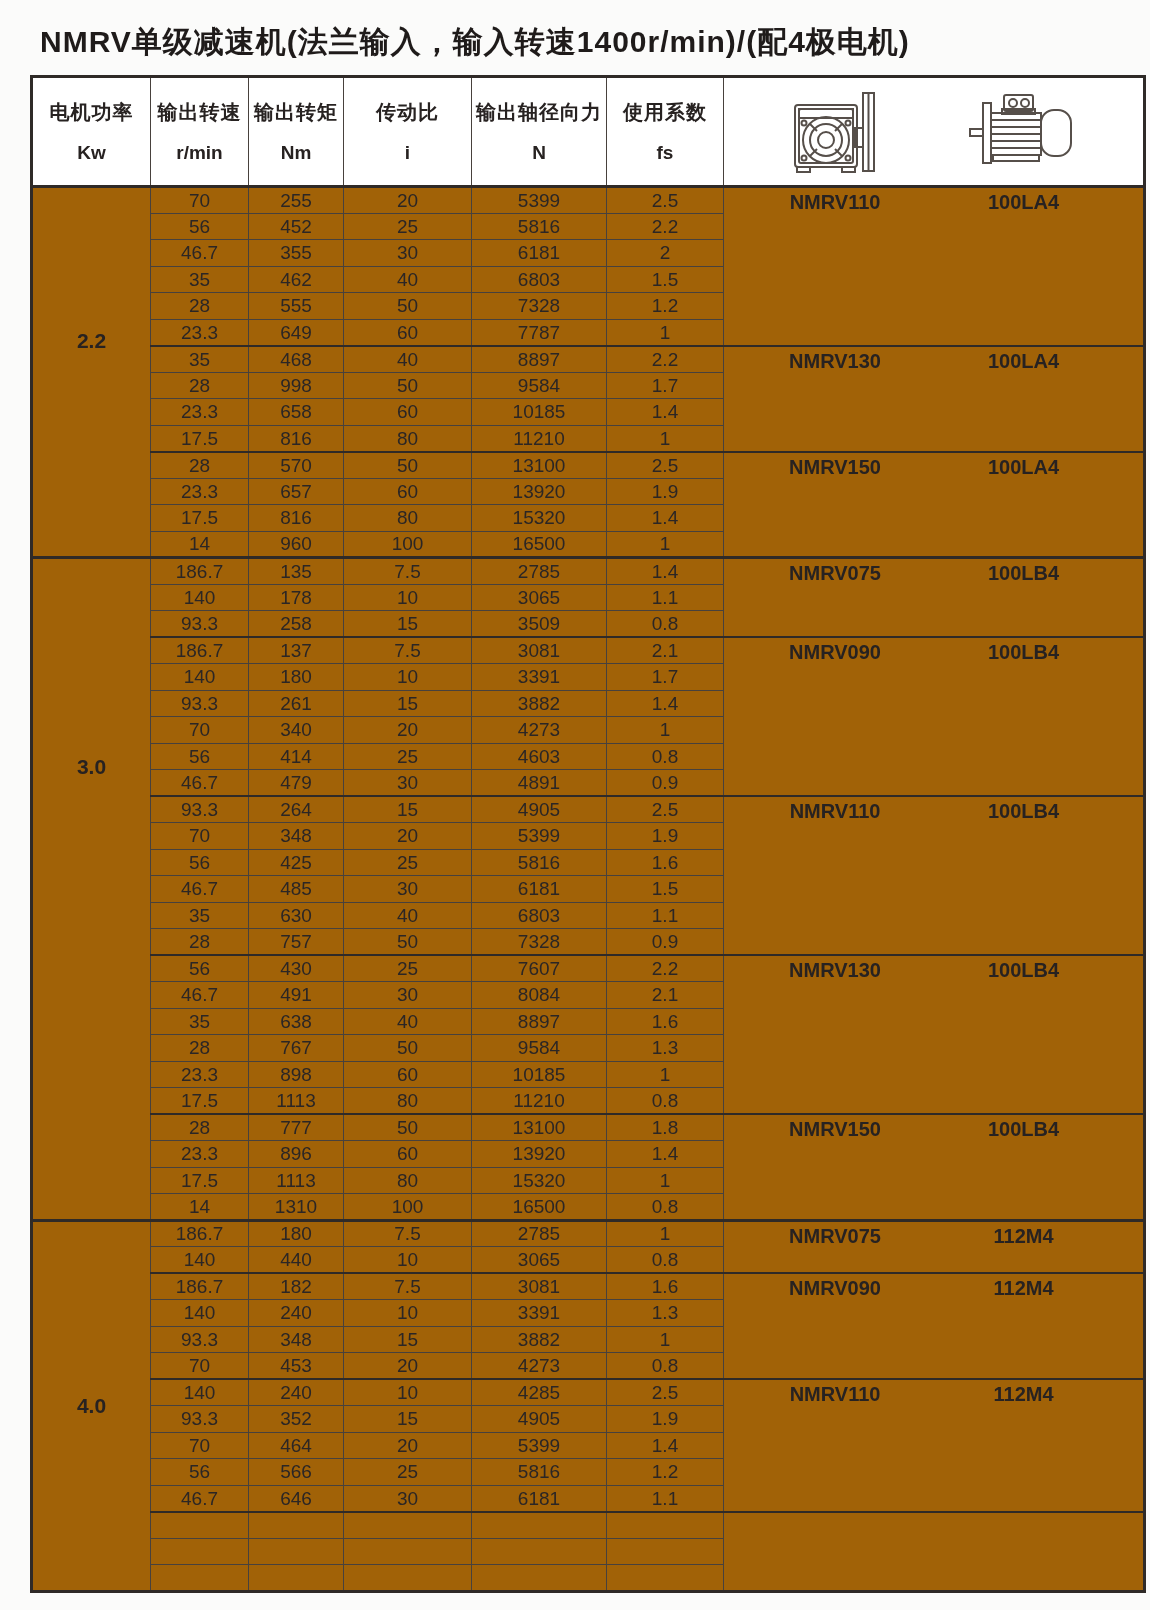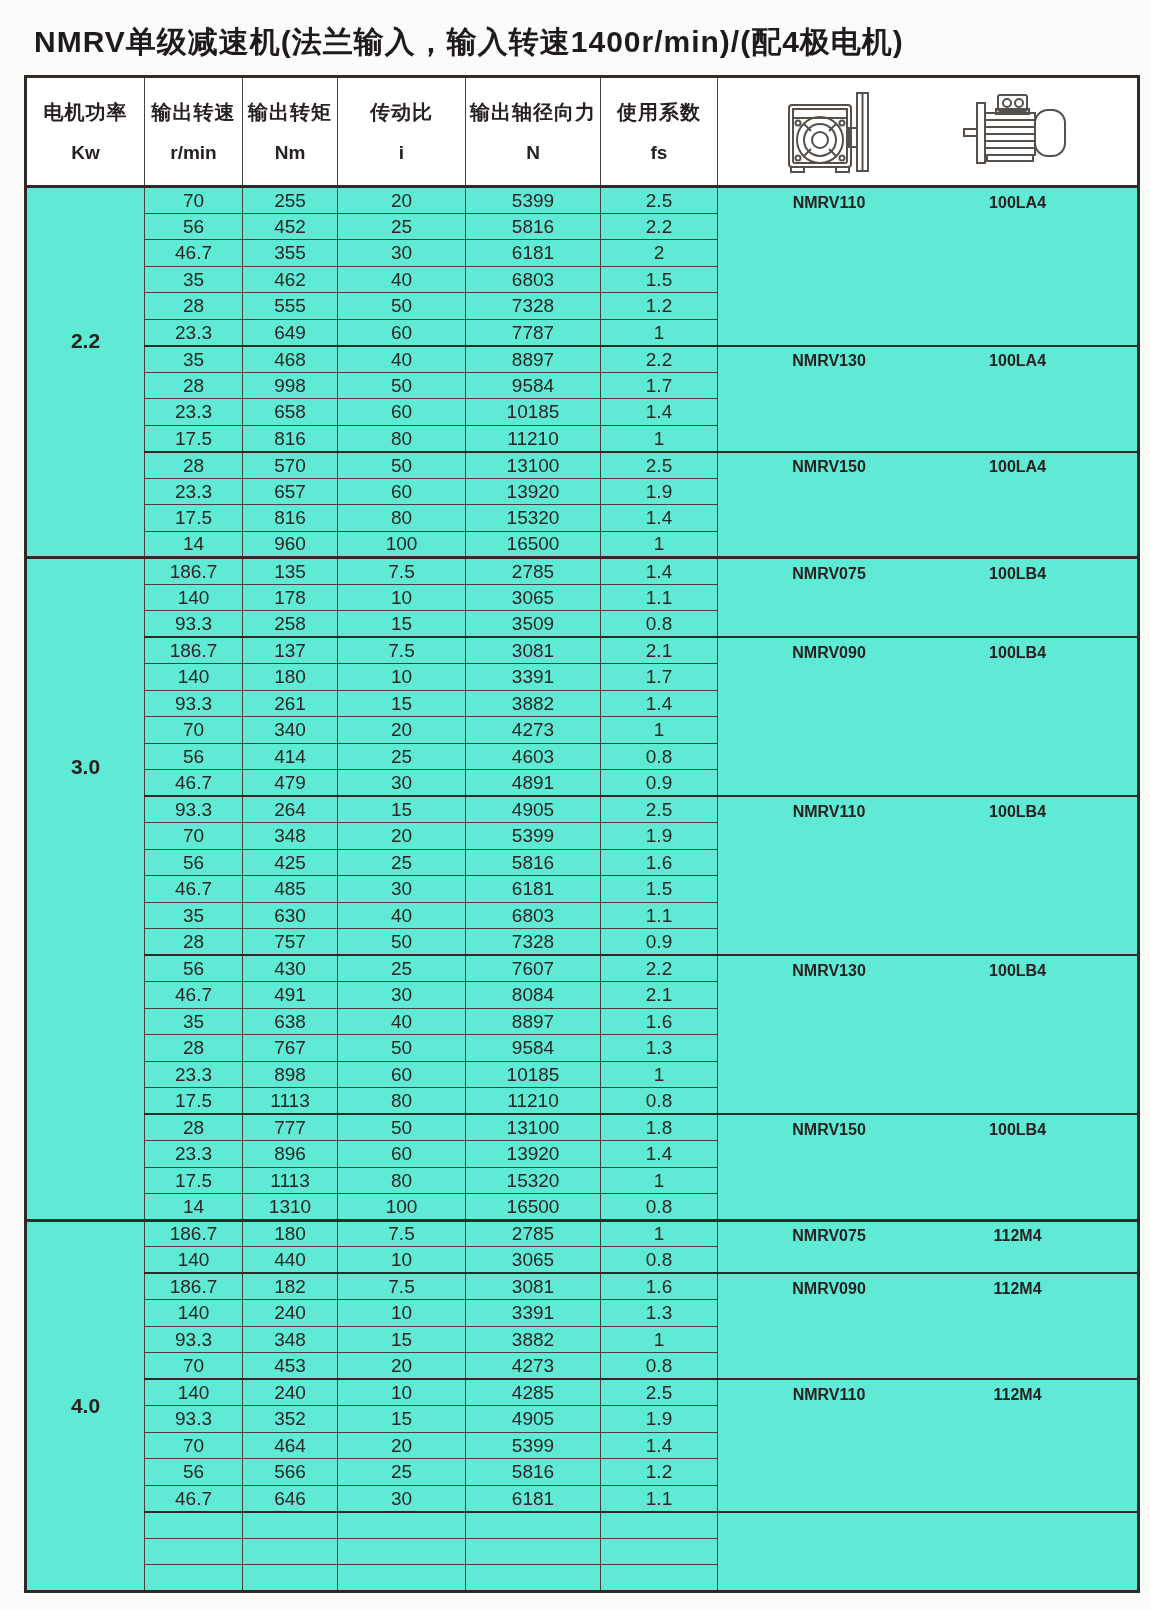--- a/index.html
+++ b/index.html
@@ -8,29 +8,29 @@
     --heavy:#2f2a27;
     --bg:#fbfbfa;
   }
   *{box-sizing:border-box;}
   html,body{margin:0;padding:0;}
   body{
     width:1150px;height:1610px;overflow:hidden;
     background:var(--bg);color:var(--ink);
     font-family:"Liberation Sans","DejaVu Sans",sans-serif;
   }
-  .page{padding:16px 0 0 24px;}
+  .page{padding:16px 0 0 30px;}
   h1.title{
     font-size:30px;font-weight:700;letter-spacing:1px;
     margin:6px 0 12px 10px;color:#1f1b1a;white-space:nowrap;
   }
   table.spec{
     border-collapse:collapse;table-layout:fixed;width:1113px;
     border:3px solid var(--heavy);
-    background:#5eead4;
+    background:#a16207;
   }
   th,td{border:1px solid var(--line);padding:0;}
   thead th{
     border-bottom:3px solid var(--heavy);
     height:110px;vertical-align:middle;background:#fff;
   }
   .hwrap{display:flex;flex-direction:column;align-items:center;gap:16px;}
   .hl{font-size:20px;font-weight:700;letter-spacing:1px;}
   .hu{font-size:19px;font-weight:700;}
   td.num{
@@ -42,21 +42,21 @@
   td.power{position:relative;}
   .power-label{
     position:absolute;left:0;width:100%;text-align:center;
     transform:translateY(-50%);font-weight:700;font-size:21px;
   }
   tr.sec-0 .power-label{top:41.5%;}
   tr.sec-1 .power-label{top:31.5%;}
   tr.sec-2 .power-label{top:50%;}
   td.models{vertical-align:top;}
   .models-wrap{display:flex;align-items:center;height:27px;padding-top:2px;}
-  .model,.motor{font-weight:700;font-size:16px;text-align:center;}
+  .model,.motor{font-weight:700;font-size:20px;text-align:center;}
   .model{width:53%;}
   .motor{width:37%;}
   .icons-wrap{display:flex;align-items:center;}
   .iconbox{width:53%;display:flex;justify-content:center;}
   .iconbox2{width:37%;display:flex;justify-content:center;}
   svg.lineart{stroke:#564f4a;fill:none;stroke-width:2;}
 </style>
 </head>
 <body>
 

